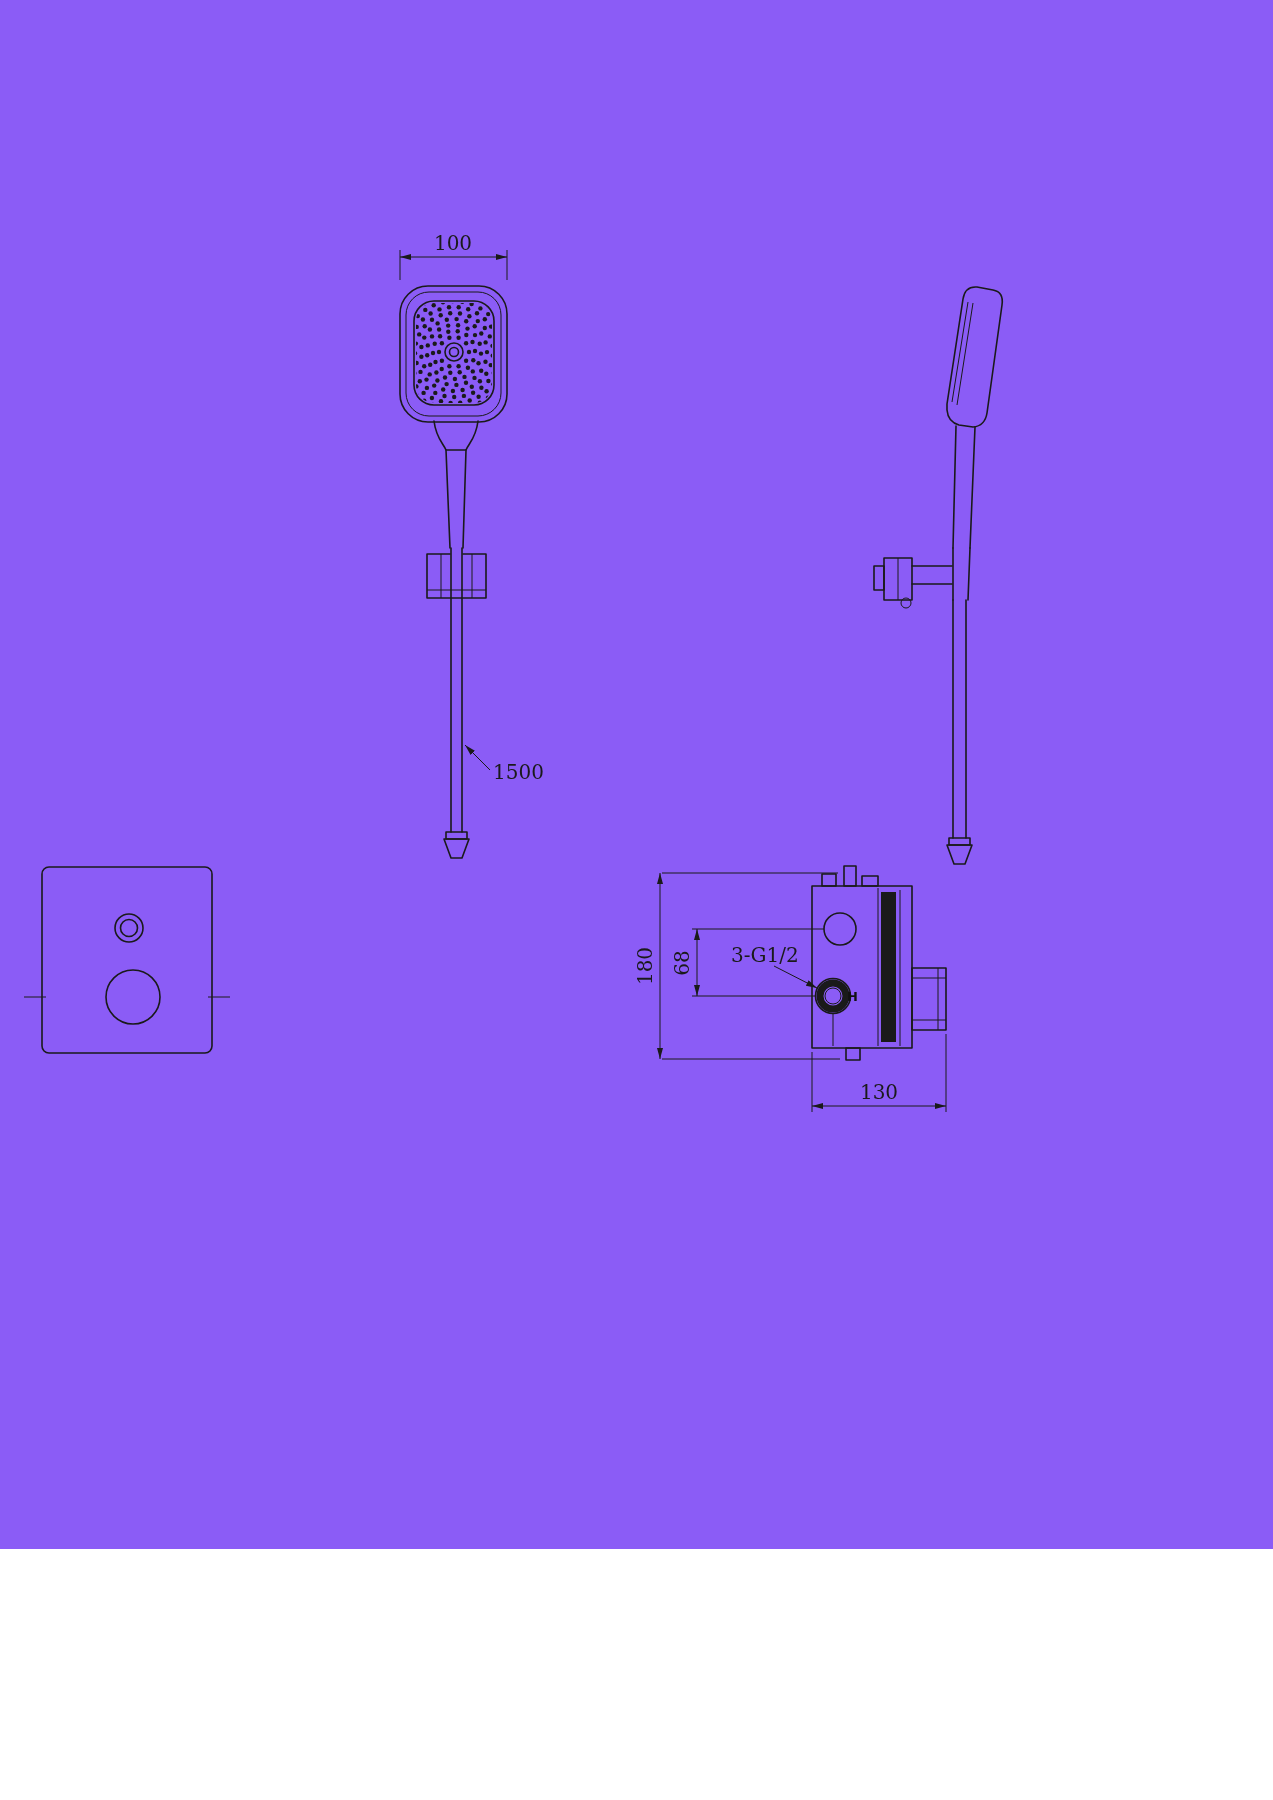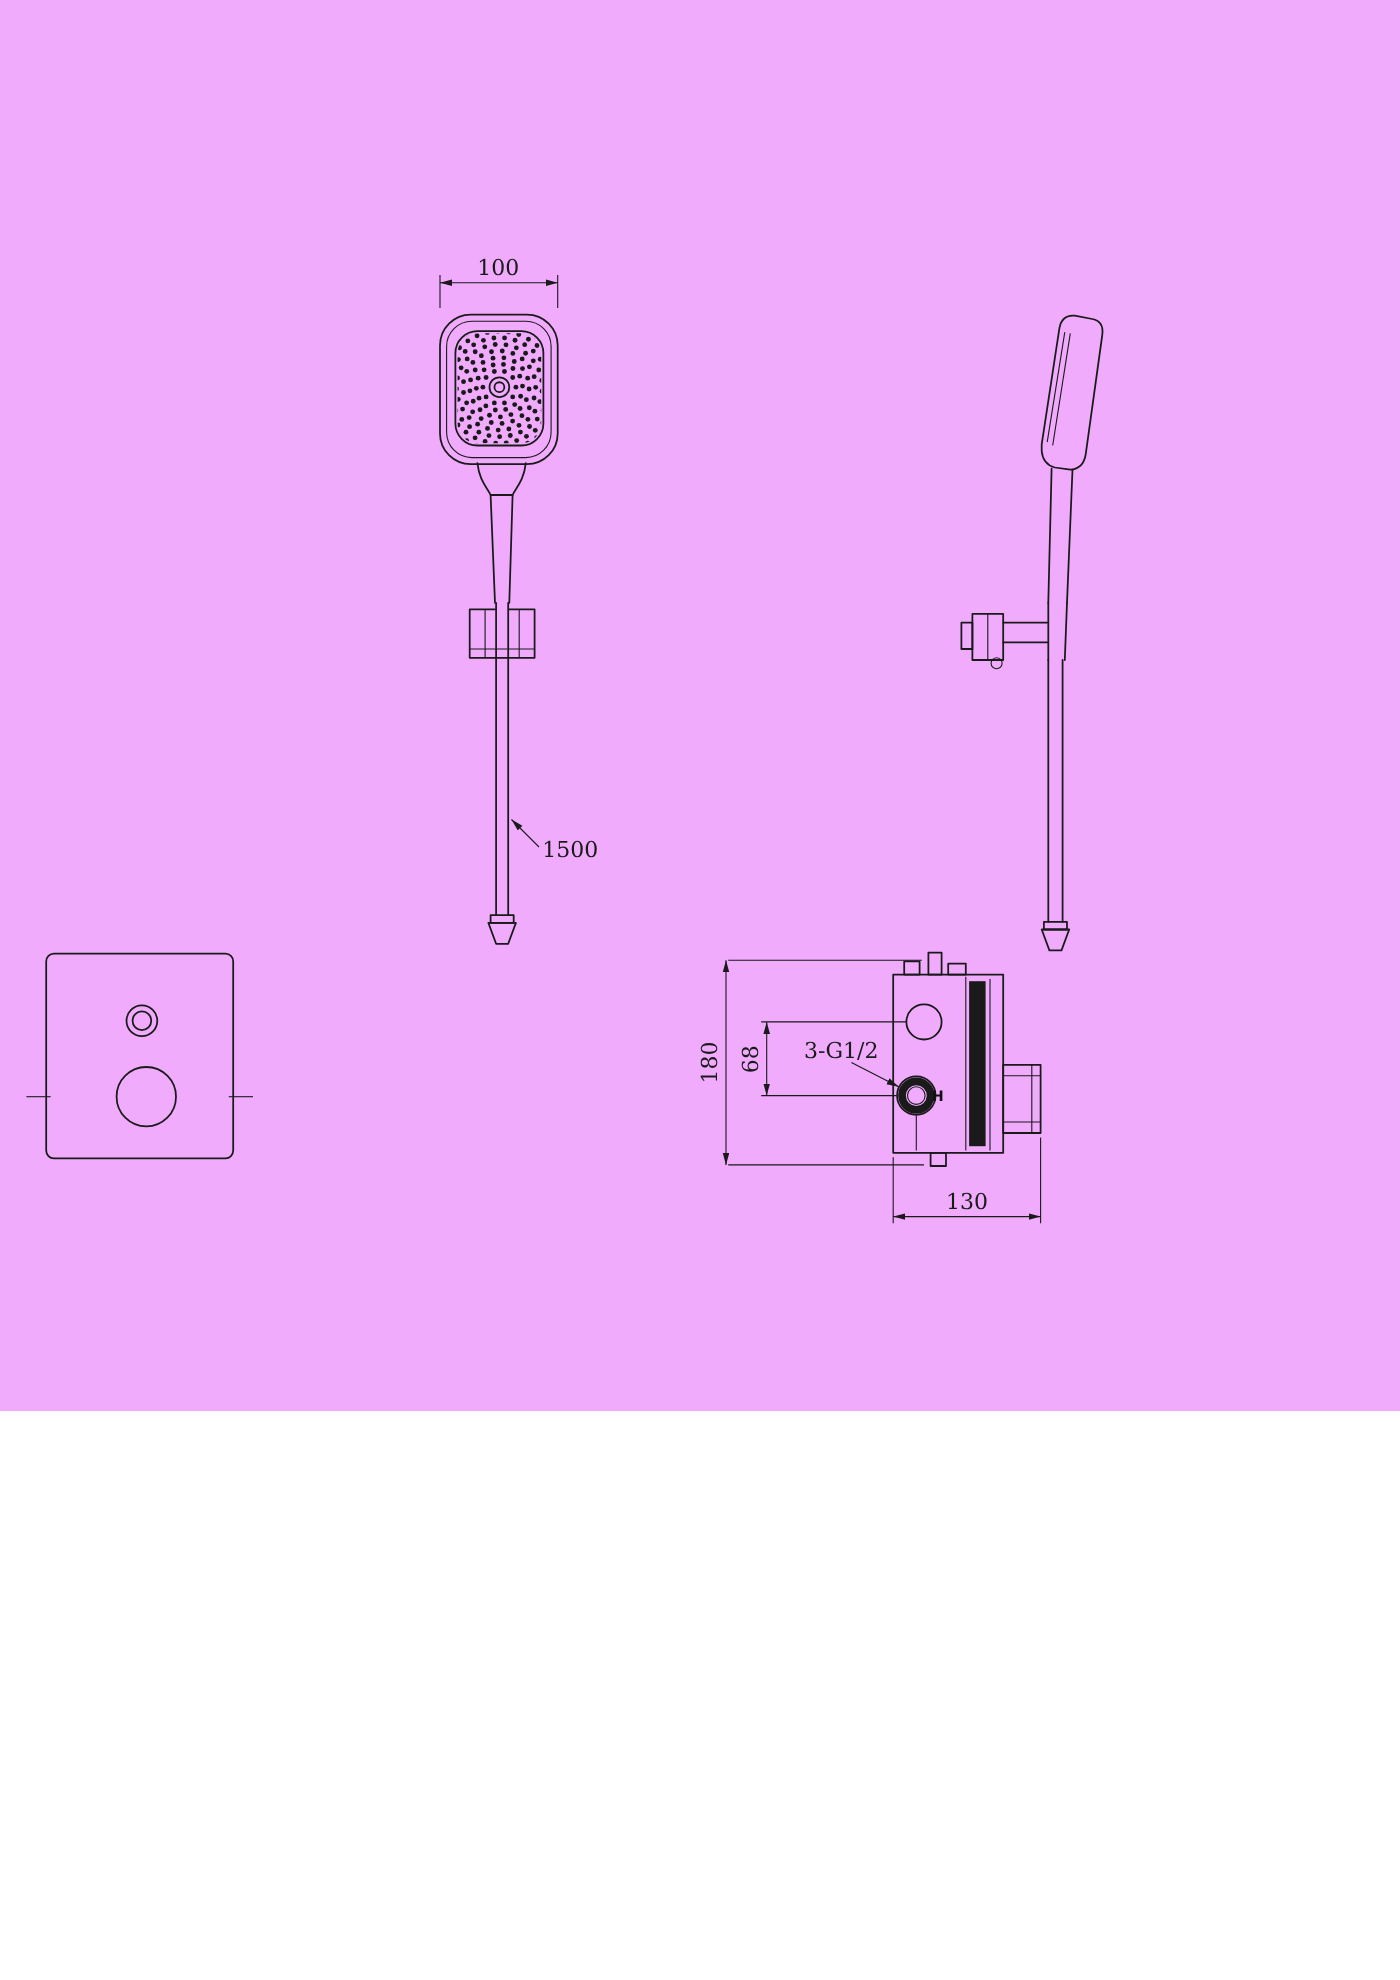--- a/index.html
+++ b/index.html
@@ -1,16 +1,16 @@
 <!DOCTYPE html>
 <html><head>
 <meta charset="utf-8">
 <style>
   html,body{margin:0;padding:0;background:#ffffff;}
-  .sheet{position:relative;width:1273px;height:1283px;background:#f0abfc;overflow:hidden;font-family:"DejaVu Serif",serif;}
+  .sheet{position:relative;width:1273px;height:1549px;background:#8b5cf6;overflow:hidden;font-family:"DejaVu Serif",serif;}
   svg{position:absolute;left:0;top:0;}
   .obj{fill:none;stroke:#1a1a1a;stroke-width:1.6;stroke-linejoin:round;stroke-linecap:round;}
   .thin{fill:none;stroke:#1a1a1a;stroke-width:1;}
   .dim{fill:none;stroke:#1a1a1a;stroke-width:1;}
   .solid{fill:#1a1a1a;stroke:none;}
   text.dimtxt{font-family:"DejaVu Serif",serif;font-size:20px;fill:#1a1a1a;}
   text.marktxt{font-family:"DejaVu Sans",sans-serif;font-size:13px;font-weight:bold;fill:#111;}
 </style>
 </head>
 <body>

